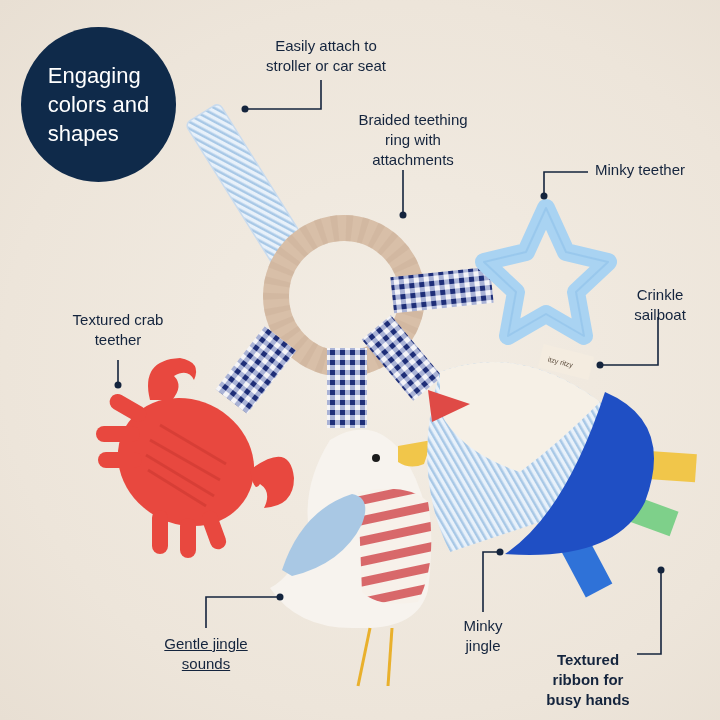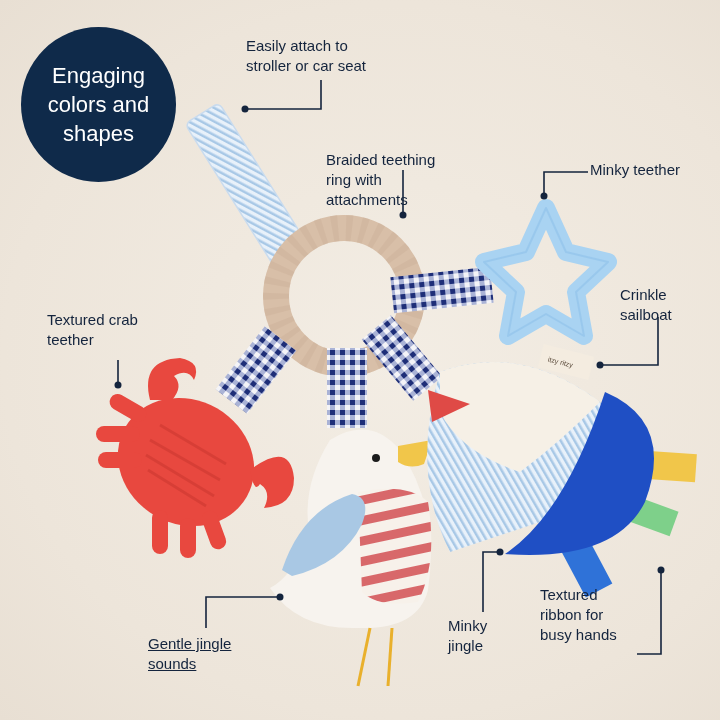--- a/index.html
+++ b/index.html
@@ -1,19 +1,19 @@
 <!DOCTYPE html>
 <html><head>
 <meta charset="utf-8">
 <style>
   html,body{margin:0;padding:0;}
   body{width:720px;height:720px;overflow:hidden;background:#efe8df;font-family:"Liberation Sans",sans-serif;}
   .stage{position:relative;width:720px;height:720px;background:radial-gradient(ellipse at 55% 50%,#f3ede4 0%,#ede5da 70%,#e8dfd3 100%);}
-  .badge{position:absolute;left:21px;top:27px;width:155px;height:155px;border-radius:50%;background:#0f2a4a;color:#fff;display:flex;align-items:center;justify-content:center;text-align:center;font-size:22px;line-height:29px;white-space:pre-line;}
-  .label{position:absolute;color:#14243d;font-size:15px;line-height:20px;text-align:left;white-space:pre-line;}
+  .badge{position:absolute;left:21px;top:27px;width:155px;height:155px;border-radius:50%;background:#0f2a4a;color:#fff;display:flex;align-items:center;justify-content:center;font-size:22px;line-height:29px;white-space:pre-line;}
+  .label{position:absolute;color:#14243d;font-size:15px;line-height:20px;text-align:center;white-space:pre-line;}
   svg.leaders{position:absolute;left:0;top:0;}
   svg.art{position:absolute;left:0;top:0;}
 </style>
 </head>
 <body>
 
 <div class="stage">
 
   <svg class="art" width="720" height="720" viewBox="0 0 720 720">
     <defs>
@@ -119,28 +119,28 @@
       <circle cx="661" cy="570" r="3.5"></circle>
     </g>
   </svg>
 
   <div class="badge">Engaging
 colors and
 shapes</div>
 
   <div class="label" style="left:246px;top:36px;width:160px;">Easily attach to
 stroller or car seat</div>
-  <div class="label" style="left:326px;top:110px;width:140px;margin-top:40px;">Braided teething
+  <div class="label" style="left:343px;top:110px;width:140px;">Braided teething
 ring with
 attachments</div>
   <div class="label" style="left:590px;top:160px;width:100px;">Minky teether</div>
   <div class="label" style="left:620px;top:285px;width:80px;">Crinkle
 sailboat</div>
-  <div class="label" style="left:47px;top:310px;width:122px;">Textured crab
+  <div class="label" style="left:57px;top:310px;width:122px;">Textured crab
 teether</div>
   <div class="label" style="left:148px;top:634px;width:116px;text-decoration:underline;">Gentle jingle
 sounds</div>
   <div class="label" style="left:448px;top:616px;width:70px;">Minky
 jingle</div>
-  <div class="label" style="left:540px;top:585px;width:96px;">Textured
+  <div class="label" style="left:540px;top:650px;width:96px;font-weight:bold;">Textured
 ribbon for
 busy hands</div>
 </div>
 
 </body></html>

